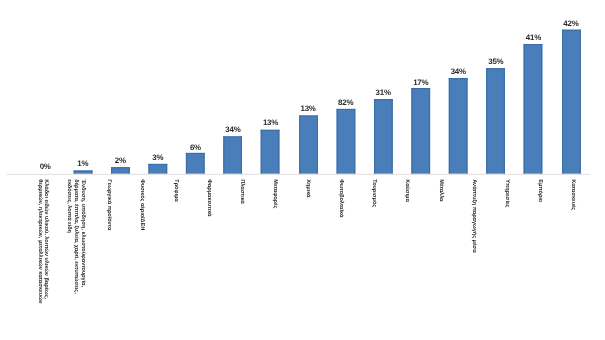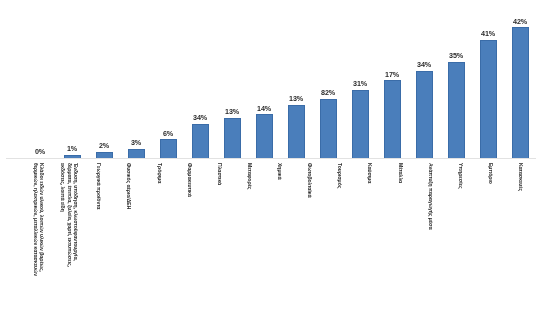--- a/index.html
+++ b/index.html
@@ -142,24 +142,20 @@
         </div>
         <div class="bar-slot">
           <div class="bar-value">34%</div>
           <div class="bar-rect" style="height: 34.22px; background: rgb(74, 126, 187); border-color: rgb(58, 108, 168);"></div>
         </div>
         <div class="bar-slot">
           <div class="bar-value">13%</div>
           <div class="bar-rect" style="height: 40.44px; background: rgb(74, 126, 187); border-color: rgb(58, 108, 168);"></div>
         </div>
         <div class="bar-slot">
-          <div class="bar-value">14%</div>
-          <div class="bar-rect" style="height: 43.56px; background: rgb(74, 126, 187); border-color: rgb(58, 108, 168);"></div>
-        </div>
-        <div class="bar-slot">
           <div class="bar-value">13%</div>
           <div class="bar-rect" style="height: 52.89px; background: rgb(74, 126, 187); border-color: rgb(58, 108, 168);"></div>
         </div>
         <div class="bar-slot">
           <div class="bar-value">82%</div>
           <div class="bar-rect" style="height: 59.11px; background: rgb(74, 126, 187); border-color: rgb(58, 108, 168);"></div>
         </div>
         <div class="bar-slot">
           <div class="bar-value">31%</div>
           <div class="bar-rect" style="height: 68.44px; background: rgb(74, 126, 187); border-color: rgb(58, 108, 168);"></div>

